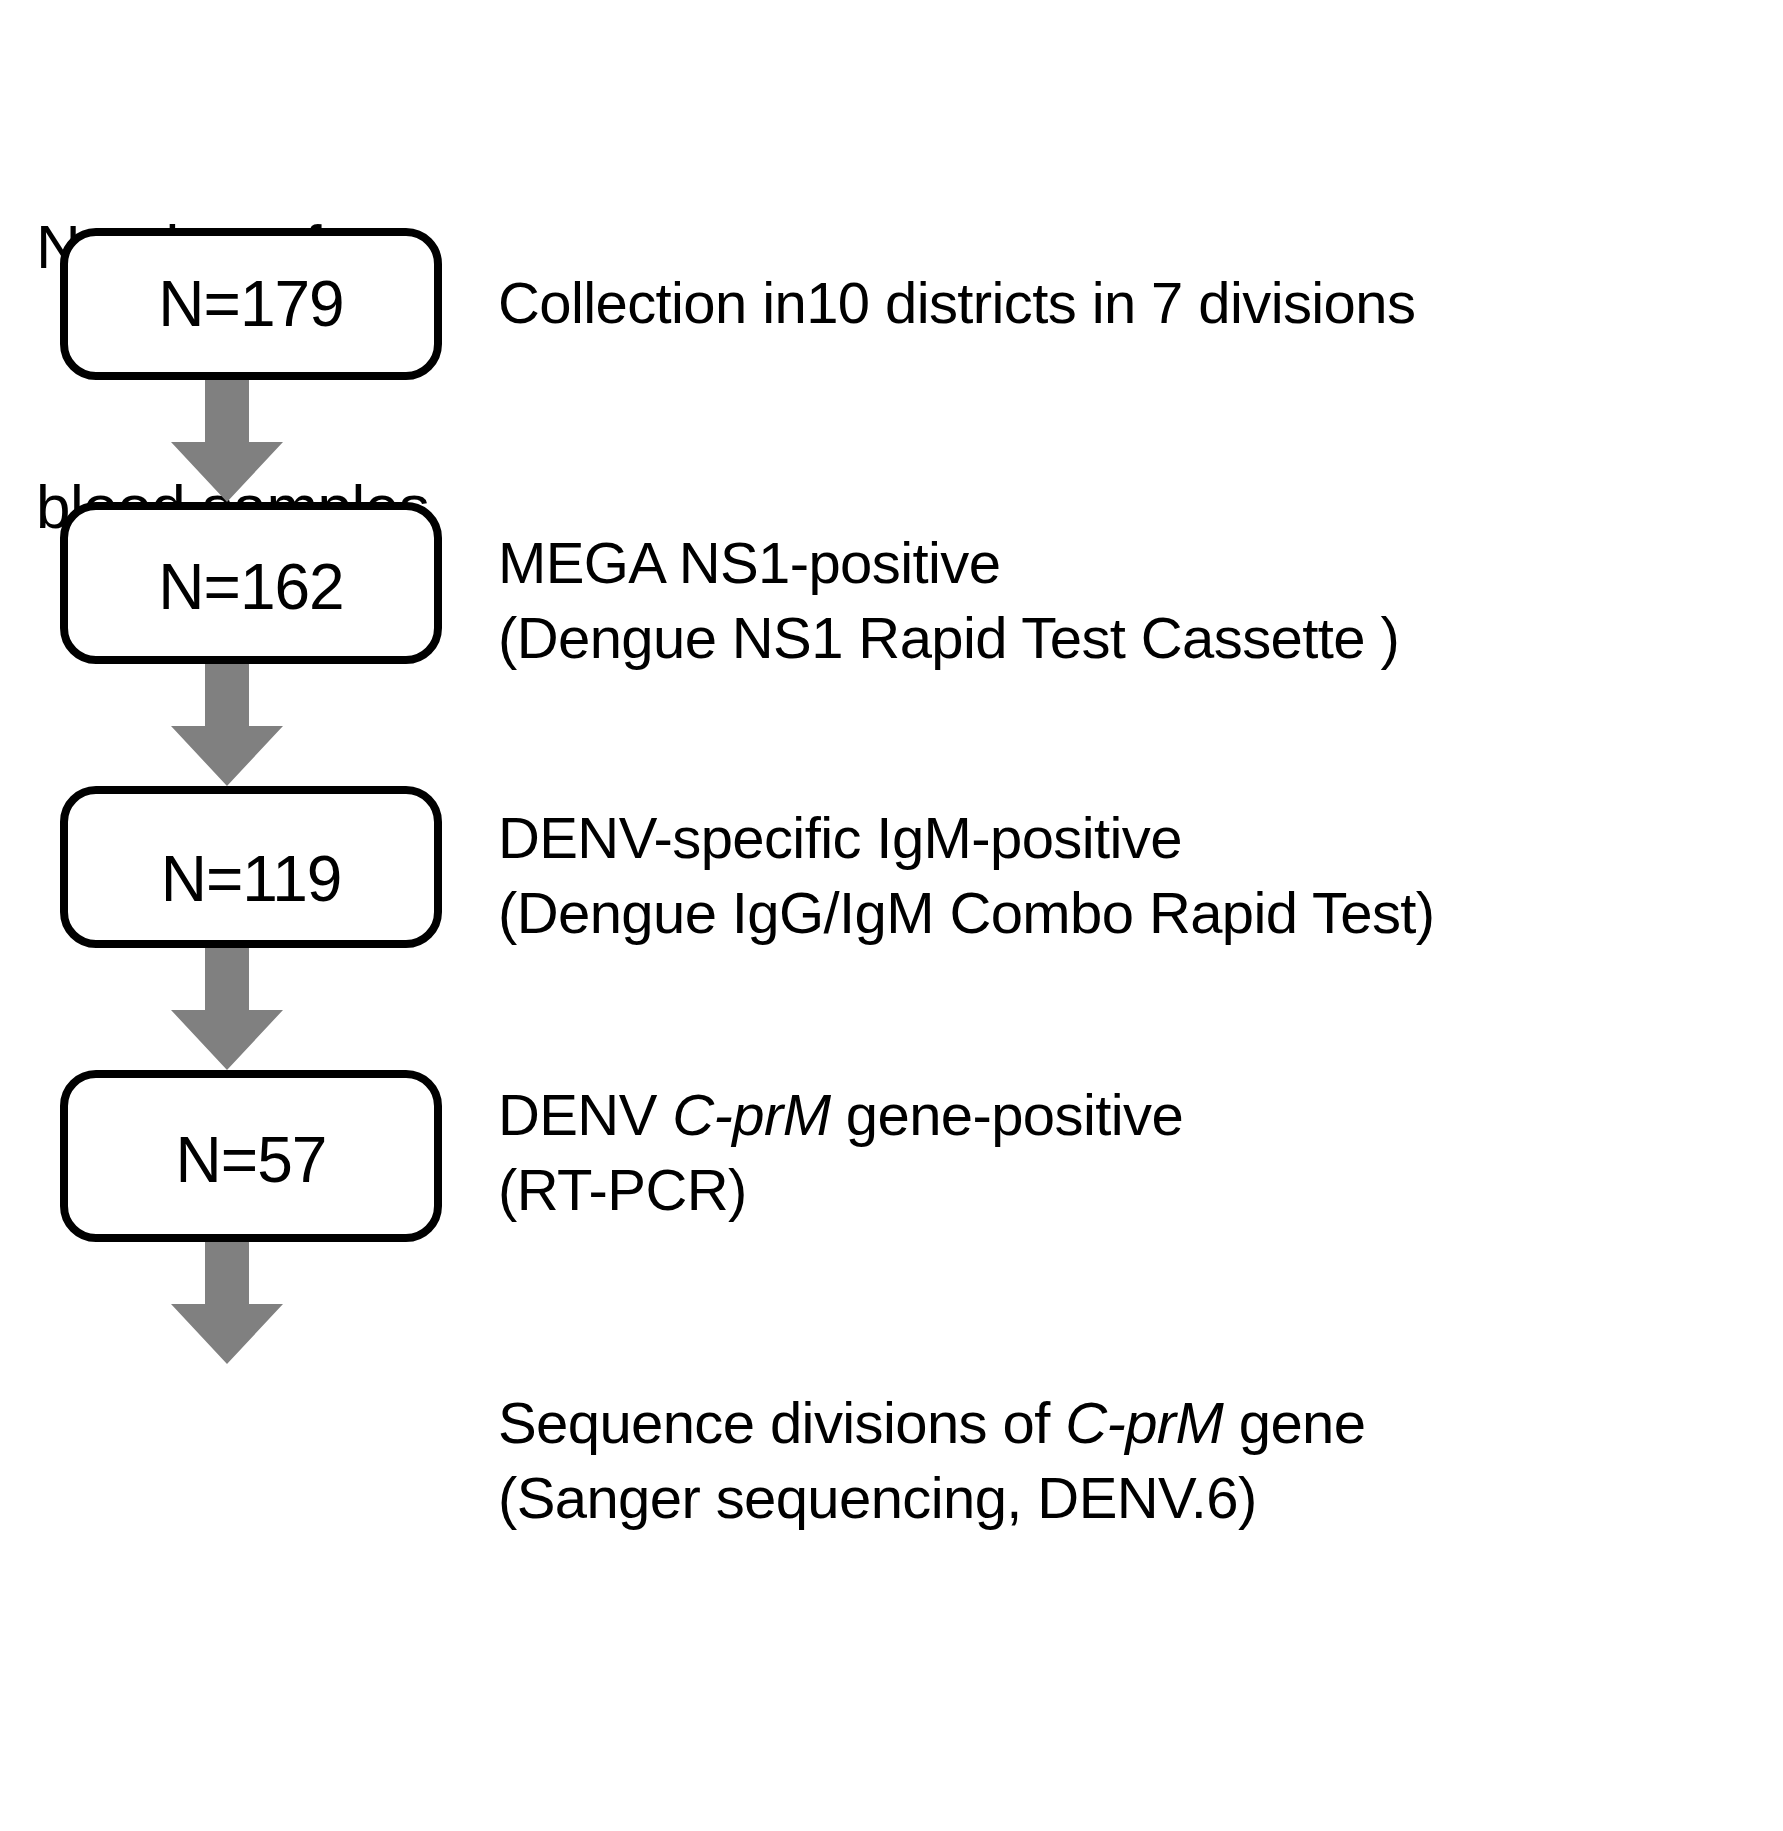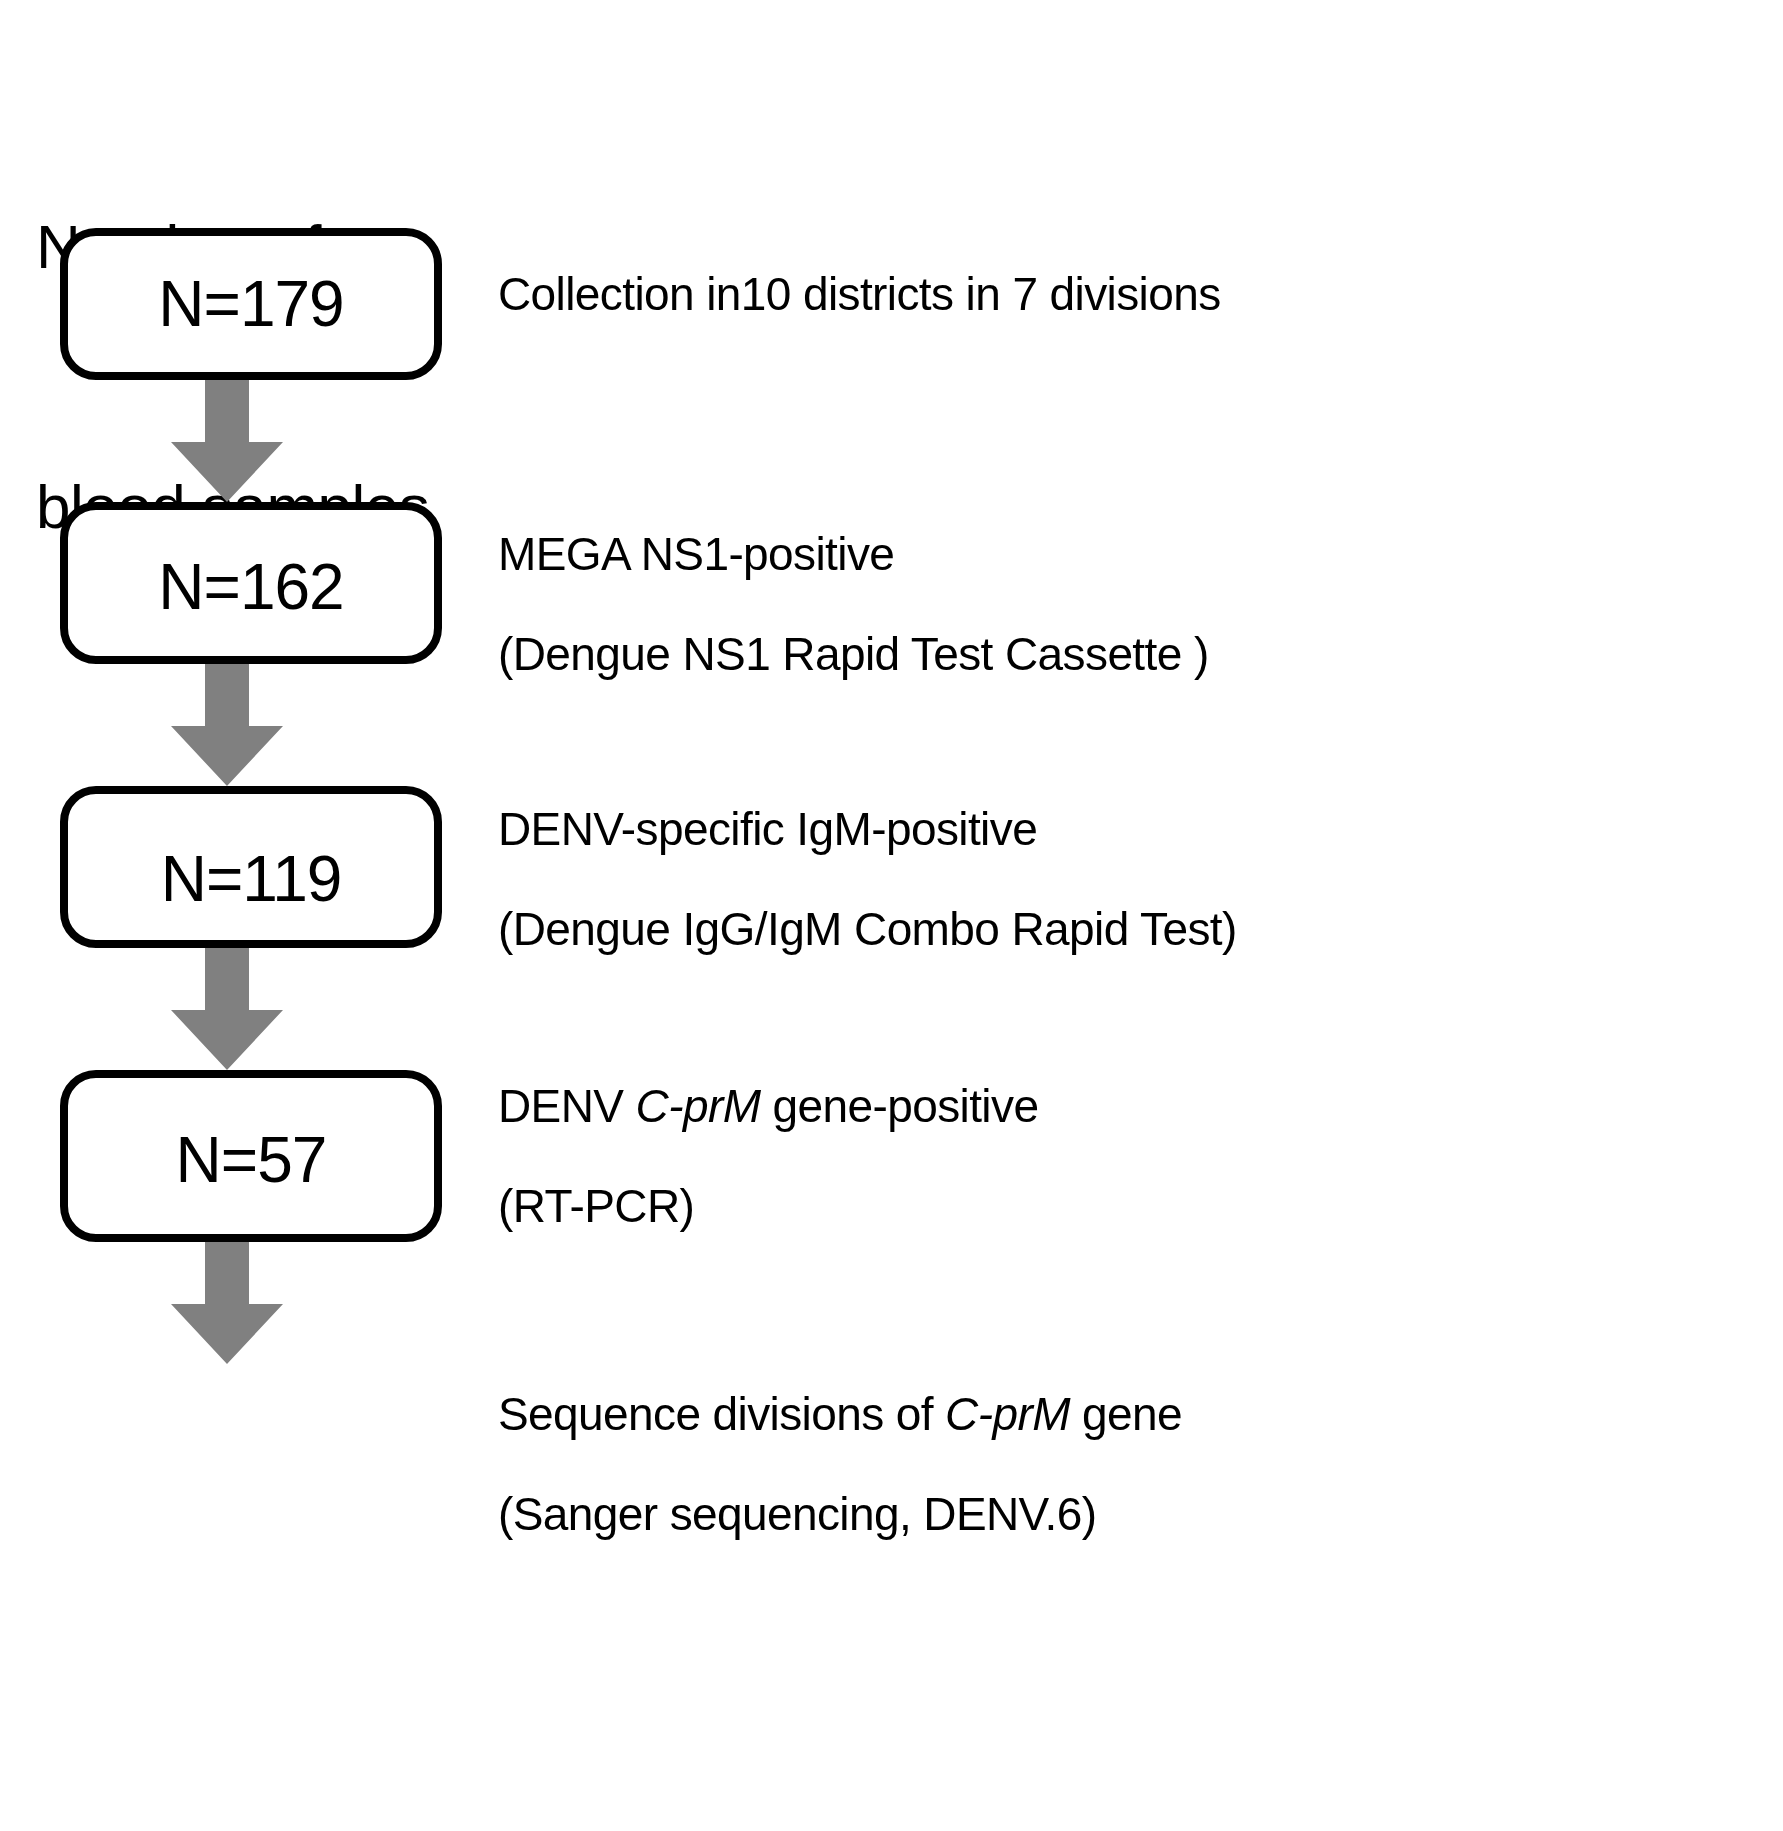--- a/index.html
+++ b/index.html
@@ -84,27 +84,27 @@
 
   .arrow-svg {
     display: block;
     margin-left: -8px;
   }
 
   
   .desc {
     position: absolute;
     left: 498px;
-    font-size: 46px;
+    font-size: 58px;
     line-height: 1.30;
     letter-spacing: -0.6px;
     white-space: nowrap;
   }
   .desc .l1 { display: block; }
-  .desc .l2 { display: block; margin-top: 40px; }
+  .desc .l2 { display: block; }
   .desc i  { font-style: italic; }
 
   .d1 { top: 265px; }
   .d2 { top: 525px; }
   .d3 { top: 800px; }
   .d4 { top: 1077px; }
   .d5 { top: 1385px; }
 </style>
 </head>
 <body>

